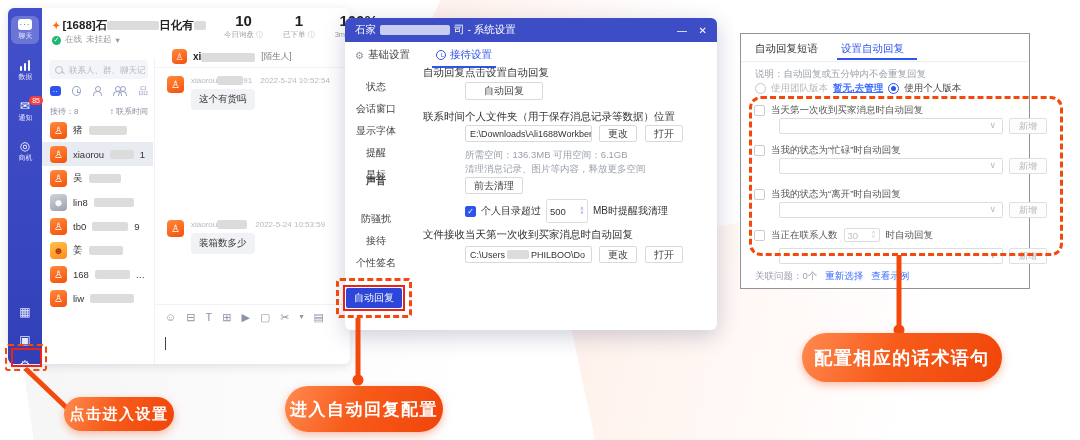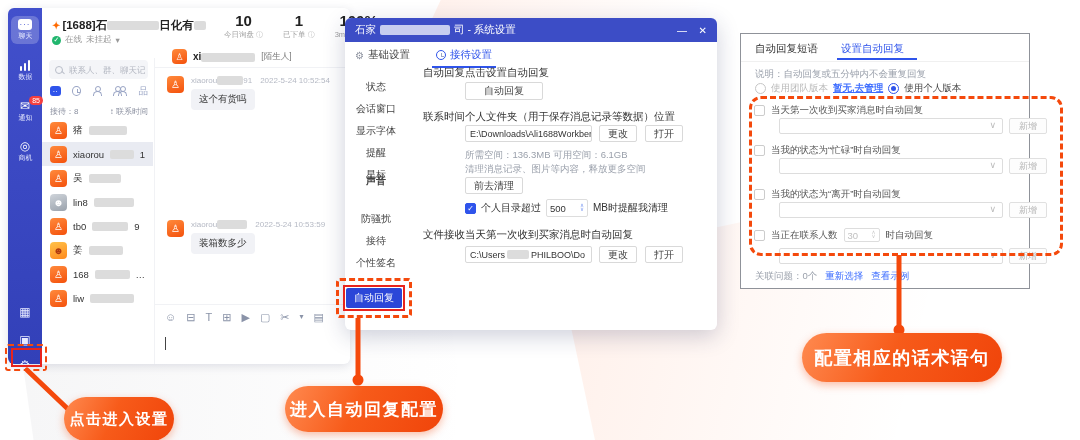--- a/index.html
+++ b/index.html
@@ -360,21 +360,21 @@
       <div class="dlg-hint" style="top:92px;">个人文件夹（用于保存消息记录等数据）位置</div>
       <div class="abs path-box" style="left:120px;top:107px;width:127px;height:17px;">E:\Downloads\Ali1688Workben</div>
       <div class="abs mini-btn" style="left:254px;top:107px;width:38px;height:17px;">更改</div>
       <div class="abs mini-btn" style="left:300px;top:107px;width:38px;height:17px;">打开</div>
       <div class="dlg-gray" style="top:131px;">所需空间：136.3MB  可用空间：6.1GB</div>
       <div class="dlg-gray" style="top:145px;">清理消息记录、图片等内容，释放更多空间</div>
       <div class="abs mini-btn" style="left:120px;top:159px;width:58px;height:17px;">前去清理</div>
       <div class="abs flexrow" style="left:120px;top:181px;">
         <span class="chk checked">✓</span>
         <span>个人目录超过</span>
-        <span class="numbox" style="width:42px;height:18px;">
+        <span class="numbox" style="width:42px;height:24px;">
           <span>500</span>
           <span class="spin">
               <span>∧</span>
               <span>∨</span>
             </span>
         </span>
         <span>MB时提醒我清理</span>
       </div>
 
       <div class="dlg-label" style="top:210px;">文件接收</div>
@@ -454,16 +454,16 @@
 
   <svg class="connectors" viewBox="0 0 1080 440">
     <line x1="27" y1="370" x2="70" y2="411" stroke="#f4490c" stroke-width="5" stroke-linecap="round"></line>
     <circle cx="71" cy="412" r="5.5" fill="#f4490c"></circle>
     <line x1="358" y1="318" x2="358" y2="380" stroke="#f4490c" stroke-width="5"></line>
     <circle cx="358" cy="380" r="5.5" fill="#f4490c"></circle>
     <line x1="899" y1="255" x2="899" y2="330" stroke="#f4490c" stroke-width="5"></line>
     <circle cx="899" cy="330" r="5.5" fill="#f4490c"></circle>
   </svg>
 
-  <div class="pill" style="left:64px;top:397px;width:110px;height:44px;font-size:15px;font-family:Liberation Serif, serif;">点击进入设置</div>
+  <div class="pill" style="left:64px;top:397px;width:110px;height:34px;font-size:15px;font-family:Liberation Serif, serif;">点击进入设置</div>
   <div class="pill" style="left:285px;top:386px;width:158px;height:46px;font-size:17px;">进入自动回复配置</div>
   <div class="pill" style="left:802px;top:333px;width:200px;height:49px;font-size:18px;">配置相应的话术语句</div>
 </div>
 
 </body></html>

